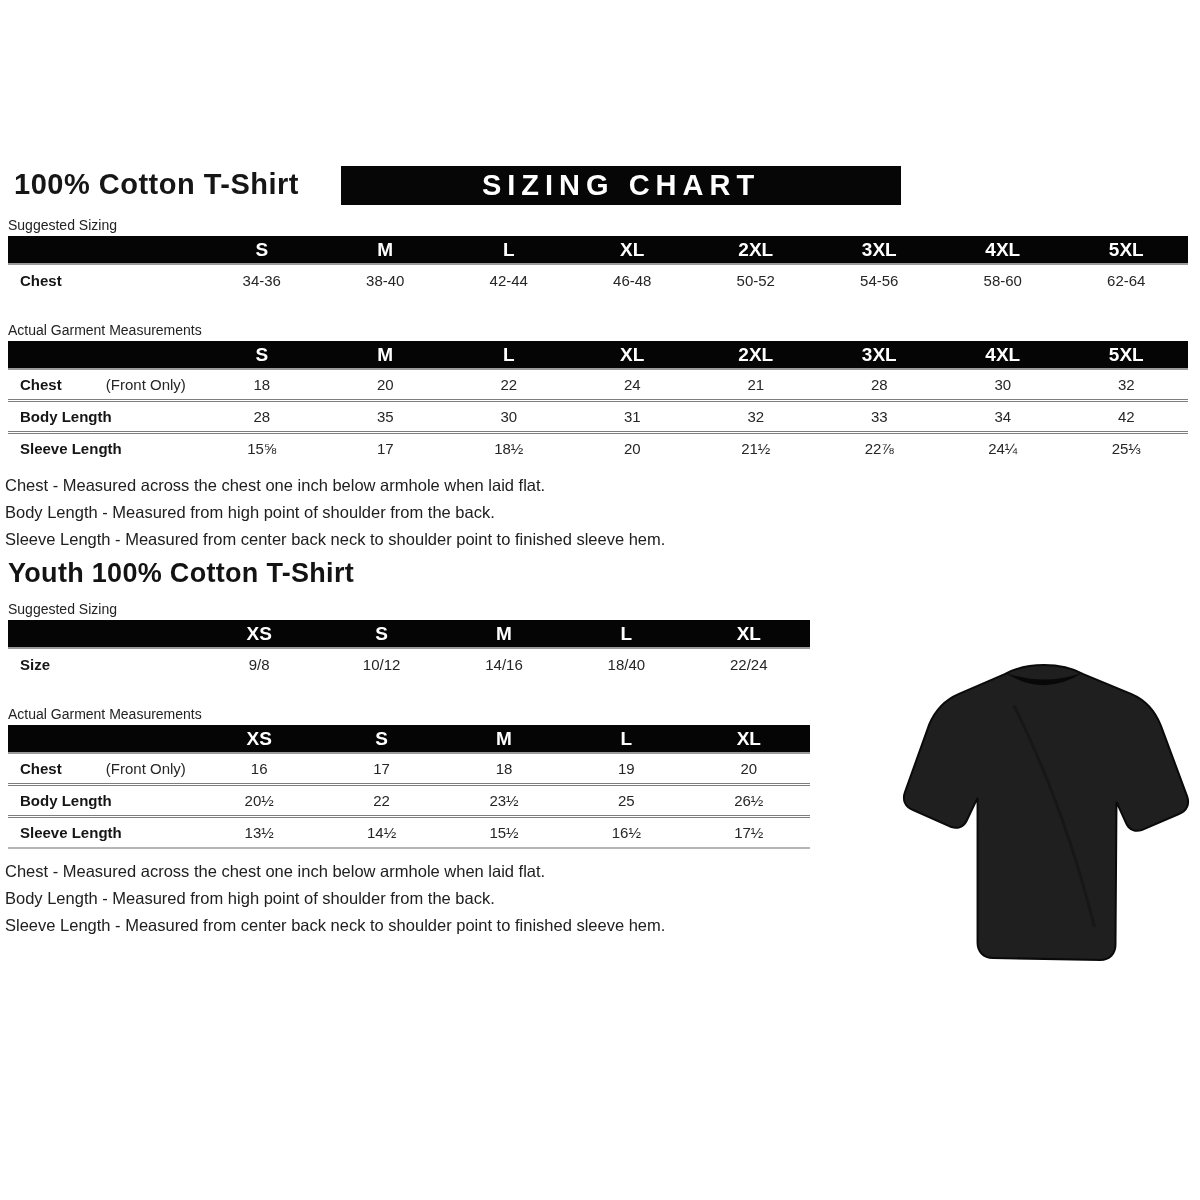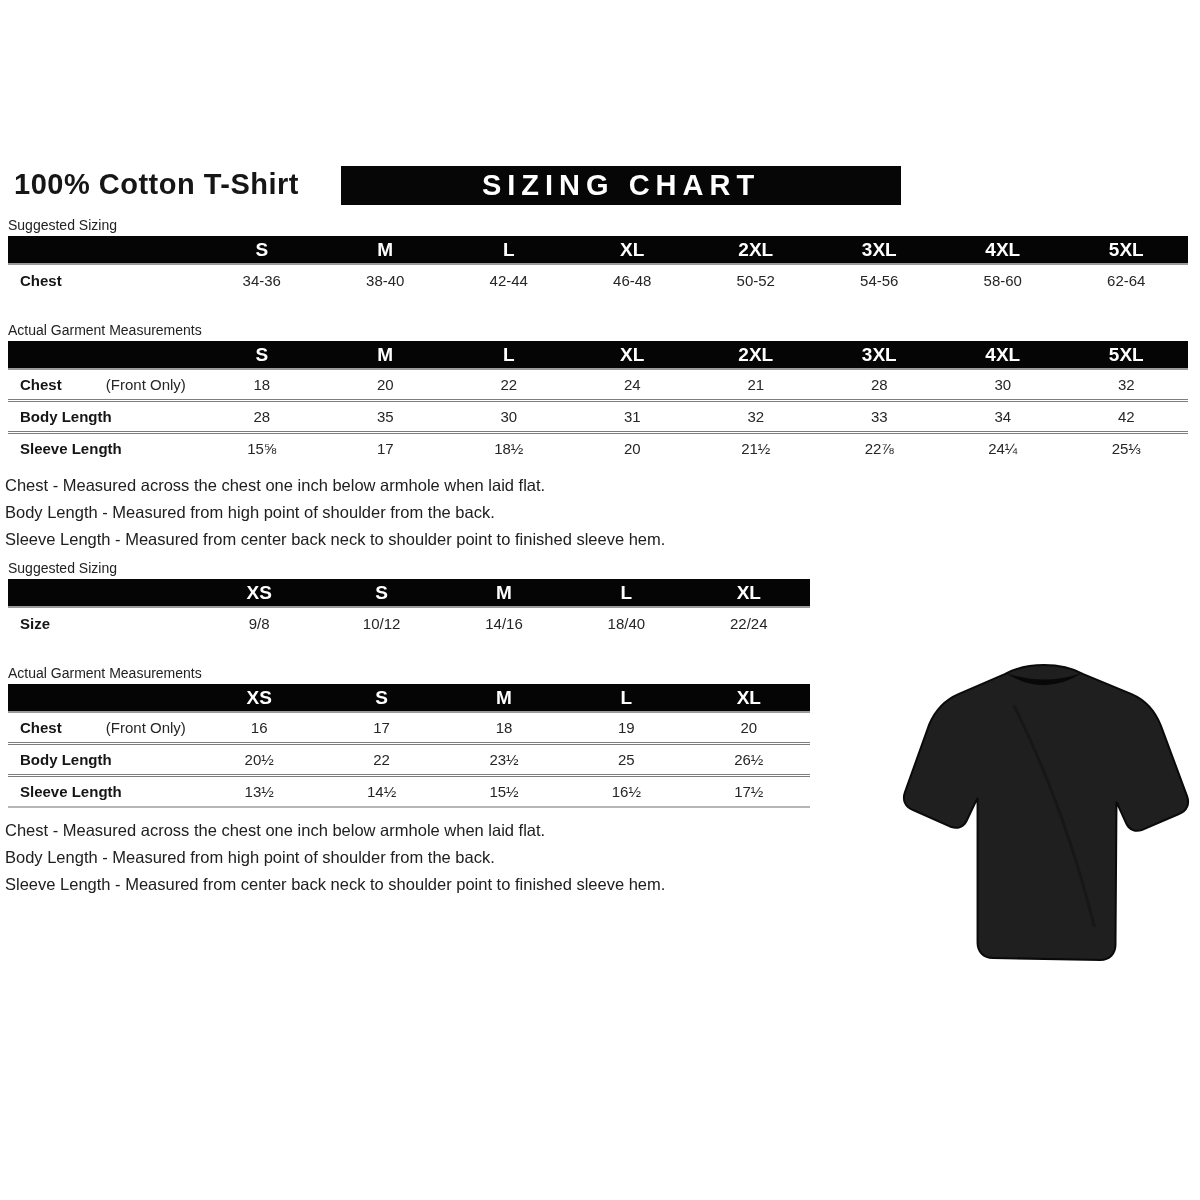--- a/index.html
+++ b/index.html
@@ -167,20 +167,21 @@
       </tr>
     </tbody>
   </table>
 
   <div class="notes">
     <p class="note">Chest - Measured across the chest one inch below armhole when laid flat.</p>
     <p class="note">Body Length - Measured from high point of shoulder from the back.</p>
     <p class="note">Sleeve Length - Measured from center back neck to shoulder point to finished sleeve hem.</p>
   </div>
 
+  <h2 class="youth-title">Youth 100% Cotton T-Shirt</h2>
 
   <div class="section-label">Suggested Sizing</div>
 
   <table class="sizing-table youth-w t-suggested">
     <colgroup>
         <col style="width:190px">
         <col>
         <col>
         <col>
         <col>

